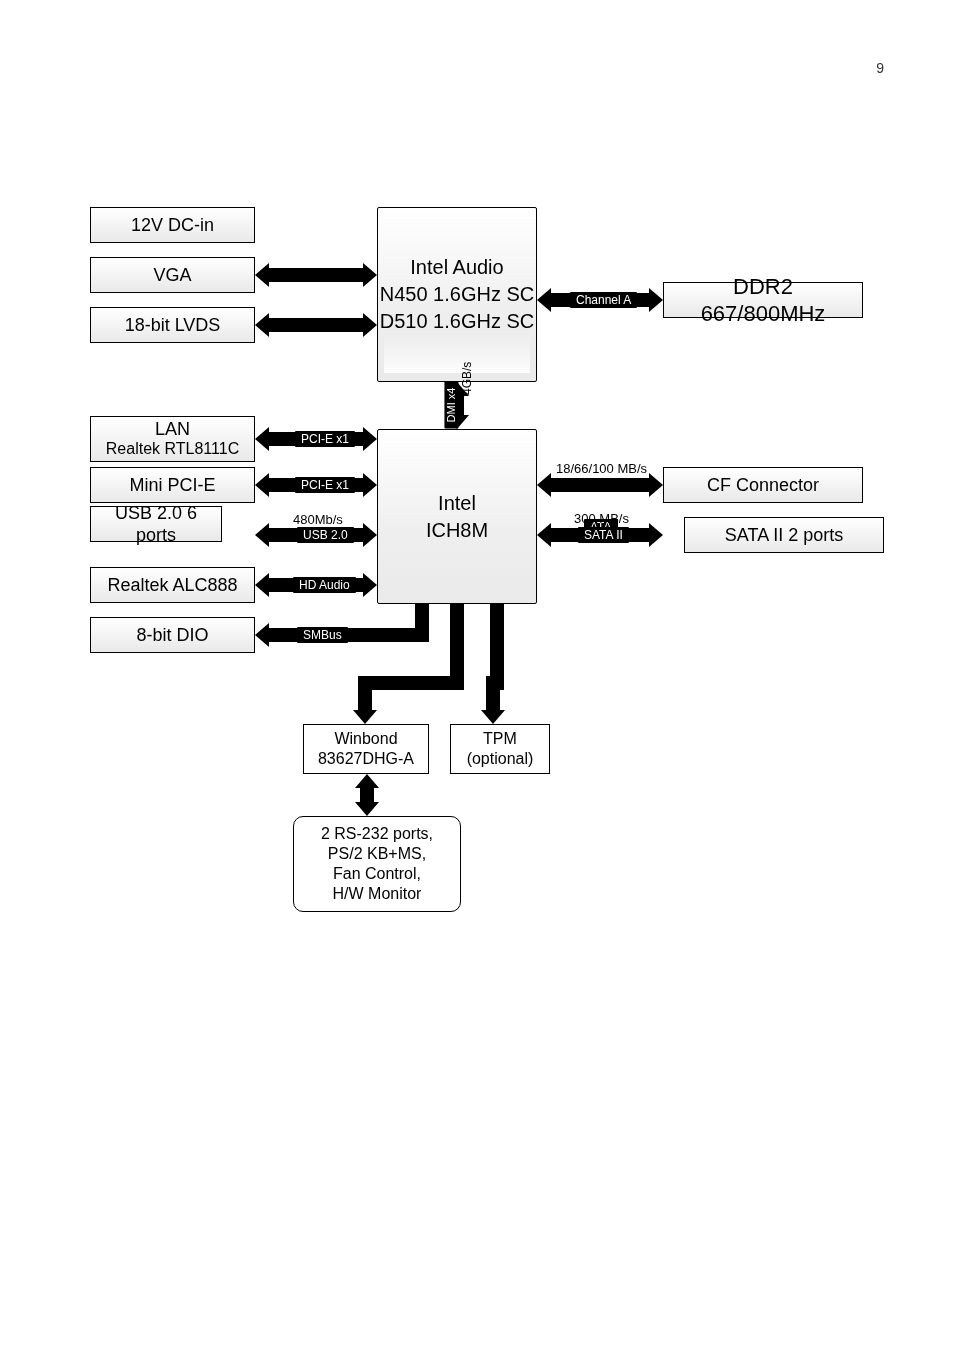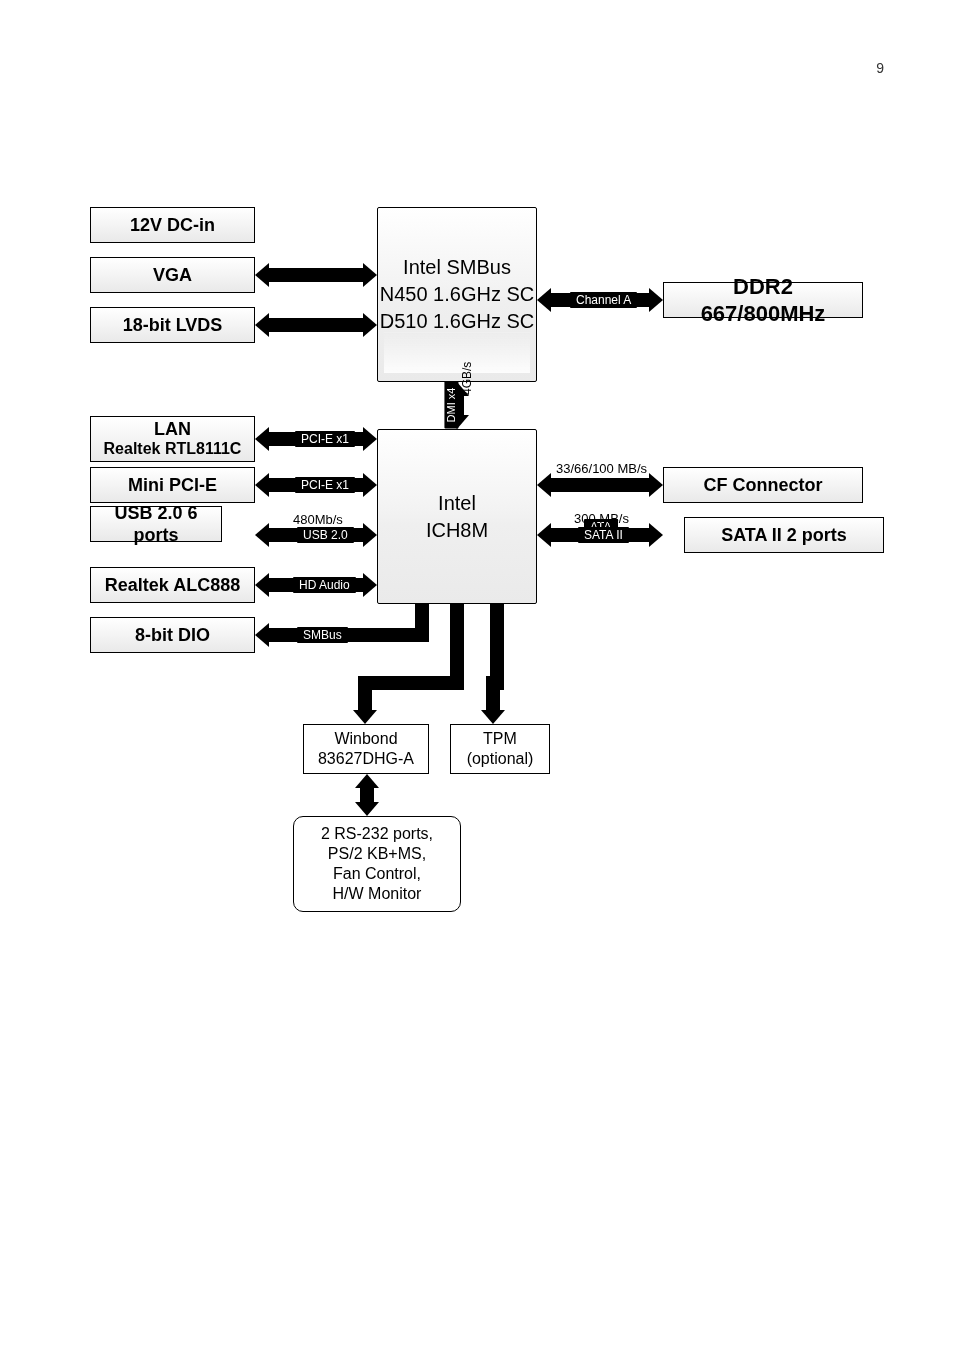--- a/index.html
+++ b/index.html
@@ -21,21 +21,20 @@
     border: 1px solid #000;
     background: linear-gradient(to bottom, #ffffff 0%, #e9e9e9 100%);
     display: flex;
     align-items: center;
     justify-content: center;
     text-align: center;
     font-size: 18px;
     line-height: 1.25;
     box-sizing: border-box;
     padding: 2px 12px;
-    font-weight: bold;
   }
   .subbox {
     position: absolute;
     border: 1px solid #000;
     background: #fff;
     display: flex;
     align-items: center;
     justify-content: center;
     text-align: center;
     font-size: 16px;
@@ -130,21 +129,21 @@
     </div>
   <div class="box" style="left:90px; top:257px; width:165px; height:36px;">
       <span>VGA</span>
     </div>
   <div class="box" style="left:90px; top:307px; width:165px; height:36px;">
       <span>18-bit LVDS</span>
     </div>
 
   <div class="chip" style="left:377px; top:207px; width:160px; height:175px;">
     <div style="position:relative;">
-      <div>Intel SMBus</div>
+      <div>Intel Audio</div>
       <div>N450 1.6GHz SC</div>
       <div>D510 1.6GHz SC</div>
     </div>
     <div class="inner"></div>
   </div>
 
   <div class="box" style="left:663px; top:282px; width:200px; height:36px; font-size:22px;">
       <span>DDR2 667/800MHz</span>
     </div>
 
@@ -223,21 +222,21 @@
 
   <div class="ah-l" style="left:255px; top:623px;"></div>
   <div class="bar-h" style="left:269px; top:628px; width:160px;"></div>
   <div class="buslabel" style="left:297px; top:627px;">SMBus</div>
 
   <div class="bar-v" style="left:415px; top:604px; height:38px;"></div>
 
   <div class="ah-l" style="left:537px; top:473px;"></div>
   <div class="bar-h" style="left:551px; top:478px; width:98px;"></div>
   <div class="ah-r" style="left:649px; top:473px;"></div>
-  <div class="notetext" style="left:556px; top:461px;">33/66/100 MB/s</div>
+  <div class="notetext" style="left:556px; top:461px;">18/66/100 MB/s</div>
   <div class="buslabel" style="left:584px; top:477px;margin-top:42px;">ATA</div>
 
   <div class="ah-l" style="left:537px; top:523px;"></div>
   <div class="bar-h" style="left:551px; top:528px; width:98px;"></div>
   <div class="ah-r" style="left:649px; top:523px;"></div>
   <div class="notetext" style="left:574px; top:511px;">300 MB/s</div>
   <div class="buslabel" style="left:578px; top:527px;">SATA II</div>
 
   <div class="bar-v" style="left:450px; top:604px; height:86px;"></div>
   <div class="bar-h" style="left:358px; top:676px; width:106px;"></div>

